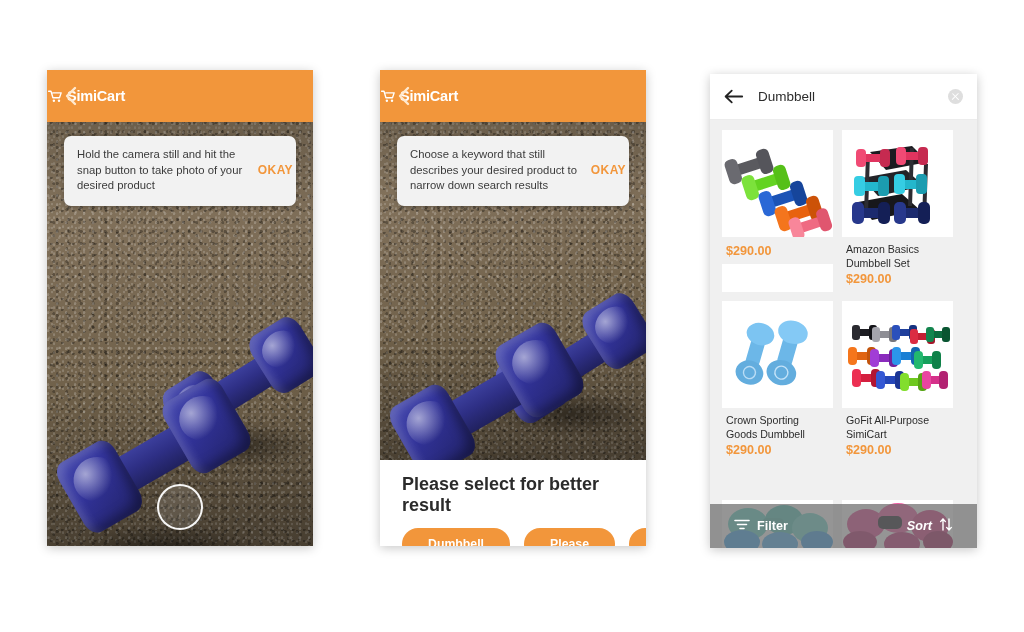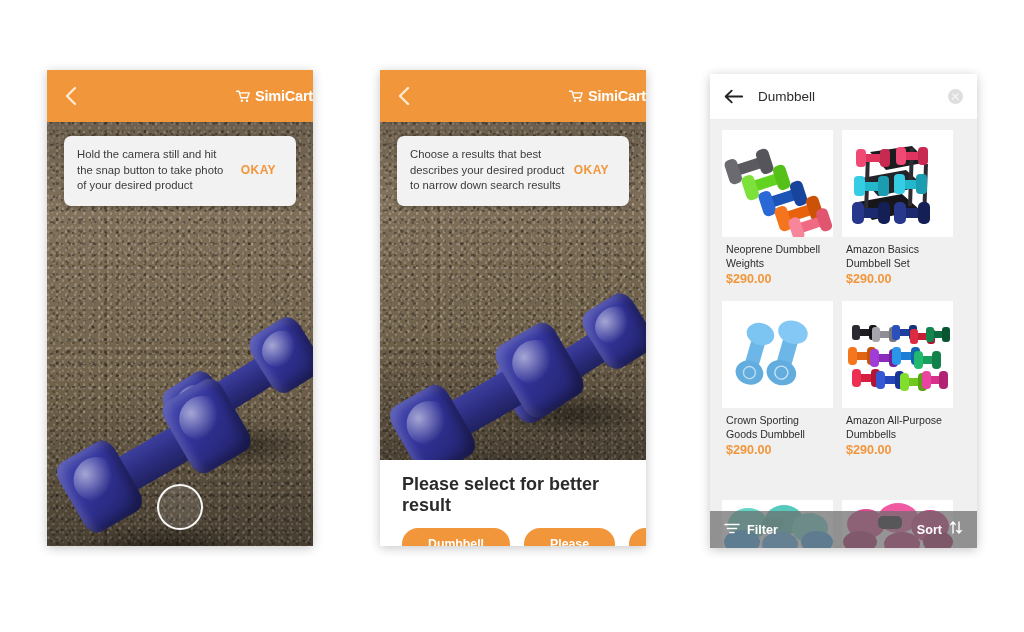--- a/index.html
+++ b/index.html
@@ -20,21 +20,21 @@
   }
   #panel1 { left: 47px;  top: 70px; width: 266px; height: 476px; }
   #panel2 { left: 380px; top: 70px; width: 266px; height: 476px; }
   #panel3 { left: 710px; top: 74px; width: 267px; height: 474px; background:#f0f0f0; }
 
   
   .appbar {
     position: relative;
     height: 52px;
     background: #f2963b;
-    display: flex; align-items: center; justify-content: flex-end;
+    display: flex; align-items: center; justify-content: flex-start;
   }
   .back-chevron {
     position: absolute; left: 12px; top: 50%;
     transform: translateY(-50%);
     width: 22px; height: 22px;
     display:flex; align-items:center; justify-content:center;
   }
   .back-chevron svg { display:block; }
   .brand { display: flex; align-items: center; gap: 4px; }
   .brand svg { display:block; }
@@ -94,21 +94,21 @@
     position:absolute; border-radius:50%;
     background: radial-gradient(ellipse at 50% 50%, rgba(0,0,0,0.45) 0%, rgba(0,0,0,0.0) 70%);
     filter: blur(2px);
   }
 
   
   .tooltip {
     position: absolute; left: 17px; top: 14px; right: 17px;
     background: #f2f2f2;
     border-radius: 7px;
-    padding: 11px 20px 12px 13px;
+    padding: 11px 3px 12px 13px;
     display: flex; align-items: center; gap: 8px;
     box-shadow: 0 1px 4px rgba(0,0,0,0.25);
   }
   .tooltip-text {
     flex: 1 1 auto;
     font-size: 11.3px; line-height: 15.5px;
     color: #3b3b3b;
   }
   .tooltip-ok {
     flex: 0 0 auto;
@@ -195,28 +195,28 @@
     min-height: 28px;
   }
   .card-price {
     font-size: 12.6px; font-weight: 700; color: #f2963b;
     margin-top: 2px;
   }
 
   
   .bottom-bar {
     position: absolute; left: 0; right: 0; bottom: 0;
-    height: 37px;
+    height: 44px;
     background: rgba(108,108,108,0.72);
     display: flex; align-items: center;
-    padding: 0 14px;
+    padding: 0 24px;
     margin-top: 38px;
   }
   .bb-left, .bb-right { display: flex; align-items: center; gap: 7px; cursor: pointer; }
-  .bb-right { margin-left: auto; }
+  .bb-right { margin-left: auto; font-style: italic; }
   .bb-label { color: #ffffff; font-size: 12.6px; font-weight: 700; }
 
   
   .peek-row {
     position: absolute; left: 12px; right: 12px; bottom: 0;
     height: 48px; display: flex; gap: 9px;
   }
   .peek { width: 111px; height: 48px; background:#fff; overflow:hidden; position:relative; }
 </style>
 </head>
@@ -307,21 +307,21 @@
       <div class="db-shadow" style="left:30px; top:330px; width:180px; height:46px;"></div>
       <div class="db" style="left:16px; top:196px; width:190px; height:176px; transform: rotate(-30deg);">
         <div class="bar" style="left:48px; top:64px; width:92px; height:38px;"></div>
         <div class="head" style="left:0px;   top:40px; width:64px; height:80px;"></div>
         <div class="head" style="left:122px; top:40px; width:66px; height:82px;"></div>
         <div class="gloss" style="left:10px;  top:50px; width:46px; height:44px;"></div>
         <div class="gloss" style="left:132px; top:50px; width:46px; height:44px;"></div>
       </div>
 
       <div class="tooltip">
-        <span class="tooltip-text">Choose a results that best describes your desired product to narrow down search results</span>
+        <span class="tooltip-text">Choose a keyword that still describes your desired product to narrow down search results</span>
         <span class="tooltip-ok">OKAY</span>
       </div>
     </div>
 
     <div class="suggest">
       <div class="suggest-title">Please select for better result</div>
       <div class="chips">
         <span class="chip">Dumbbell</span>
         <span class="chip">Please</span>
         <span class="chip">D</span>
@@ -371,21 +371,20 @@
                 </g>
                 <g transform="translate(64,58) rotate(-18 26 22)">
                   <rect x="8" y="16" width="26" height="10" rx="4" fill="#ef6a82"></rect>
                   <rect x="0" y="9" width="12" height="23" rx="5" fill="#f8869a"></rect>
                   <rect x="29" y="9" width="12" height="23" rx="5" fill="#e0566f"></rect>
                 </g>
               </g>
             </svg>
           </div>
           <div class="card-body">
-            <div class="card-title">Neoprene Dumbbell Weights</div>
             <div class="card-price">$290.00</div>
           </div>
         </div>
 
         <div class="card">
           <div class="card-img">
             <svg width="111" height="107" viewBox="0 0 111 107">
               <rect width="111" height="107" fill="#ffffff"></rect>
               <g transform="translate(12,10)">
                 <path d="M16 12 L58 6 L74 22 L32 30 Z" fill="#1b1b20"></path>
@@ -522,21 +521,21 @@
                   </g>
                 <g transform="translate(74,50)">
                     <rect x="5" y="9" width="15" height="8" rx="3" fill="#d6308a"></rect>
                     <rect x="0" y="4" width="9" height="18" rx="4" fill="#ea44a0"></rect>
                     <rect x="17" y="4" width="9" height="18" rx="4" fill="#b22272"></rect>
                   </g>
               </g>
             </svg>
           </div>
           <div class="card-body">
-            <div class="card-title">Amazon All-Purpose Dumbbells</div>
+            <div class="card-title">GoFit All-Purpose SimiCart</div>
             <div class="card-price">$290.00</div>
           </div>
         </div>
       </div>
 
       <div class="peek-row">
         <div class="peek">
           <svg width="111" height="48" viewBox="0 0 111 48">
             <rect width="111" height="48" fill="#ffffff"></rect>
             <g>

